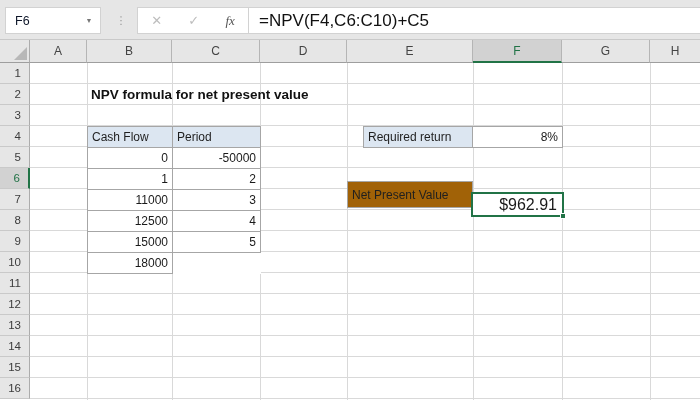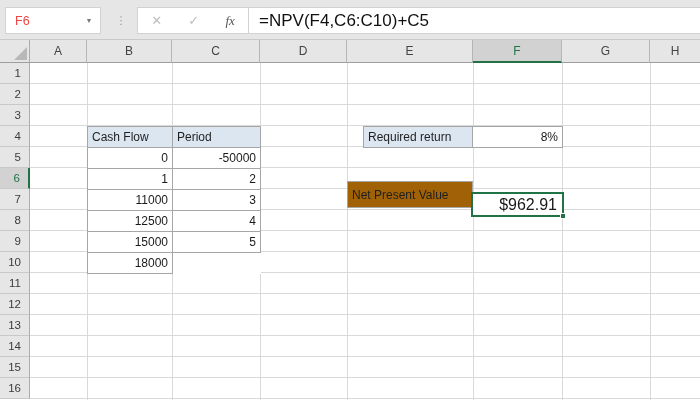--- a/index.html
+++ b/index.html
@@ -15,21 +15,21 @@
   
   .topbar {
     position:absolute; left:0; top:0; width:700px; height:40px;
     background:#E6E6E6; border-bottom:1px solid #C9C9C9;
   }
   .namebox {
     position:absolute; left:5px; top:7px; width:96px; height:27px;
     background:#fff; border:1px solid #D2D2D2;
     display:flex; align-items:center;
   }
-  .namebox .nb-text { padding-left:9px; font-size:12.5px; color:#ef4444; flex:1; }
+  .namebox .nb-text { padding-left:9px; font-size:12.5px; color:#0f172a; flex:1; }
   .namebox .nb-dd { width:22px; text-align:center; font-size:7px; color:#777; }
   .sep-dots {
     position:absolute; left:114px; top:7px; height:27px; width:14px;
     color:#9a9a9a; font-size:11px; letter-spacing:0;
     display:flex; align-items:center; justify-content:center;
   }
   .fxbox {
     position:absolute; left:137px; top:7px; width:112px; height:27px;
     background:#fff; border:1px solid #D2D2D2;
     display:flex; align-items:center; justify-content:space-around;
@@ -175,20 +175,21 @@
     <div class="rowhdr">9</div>
     <div class="rowhdr">10</div>
     <div class="rowhdr">11</div>
     <div class="rowhdr">12</div>
     <div class="rowhdr">13</div>
     <div class="rowhdr">14</div>
     <div class="rowhdr">15</div>
     <div class="rowhdr">16</div>
   </div>
 
+  <div class="cell title-cell" style="left:87px;top:44px;width:280px;height:21px">NPV formula for net present value</div>
 
   <div class="datatable">
     <div class="th">Cash Flow</div>
     <div class="th">Period</div>
     <div class="num">0</div>
     <div class="num">-50000</div>
     <div class="num">1</div>
     <div class="num">2</div>
     <div class="num">11000</div>
     <div class="num">3</div>

